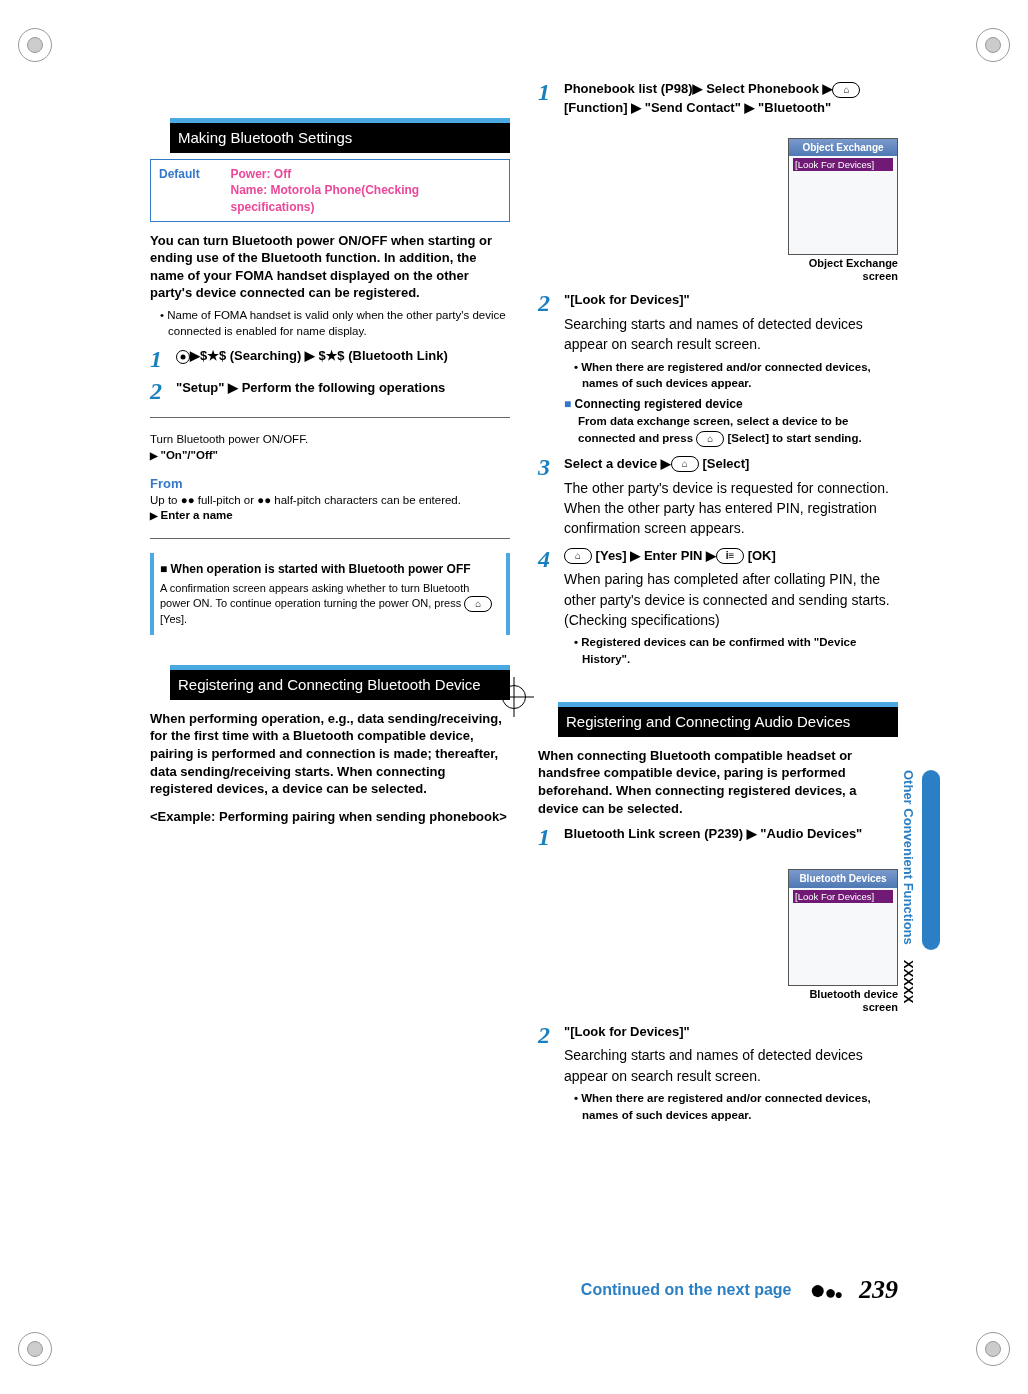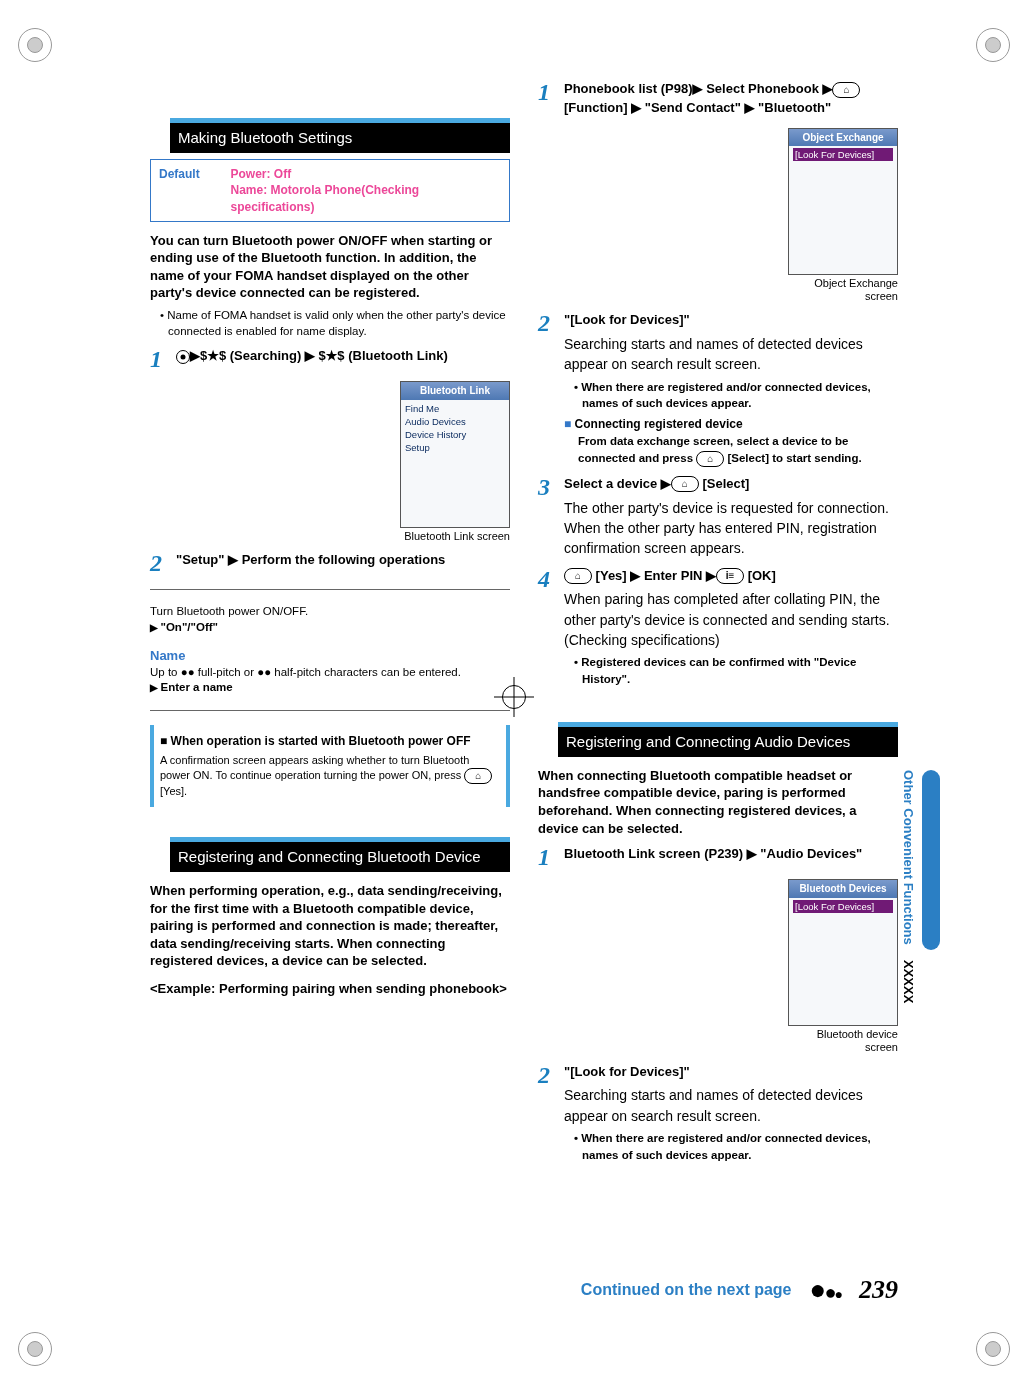--- a/index.html
+++ b/index.html
@@ -104,35 +104,35 @@
     font-size: 10px;
     min-width: 28px;
     text-align: center;
     line-height: 14px;
     vertical-align: middle;
     background: #fff;
   }
   .arrow { font-weight: bold; }
   .screenshot {
     width: 110px;
-    height: 147px;
+    height: 117px;
     border: 1px solid #555;
-    margin: 6px 0 2px auto;
+    margin: 16px 0 2px auto;
     font-size: 9.5px;
     color: #0d2d60;
     background: #eef2f6;
     display: flex; flex-direction: column;
   }
   .screenshot .title {
     background: linear-gradient(#7a9acc, #4e78b3);
     color: #fff; text-align: center; padding: 2px 0; font-size: 10px; font-weight: bold;
   }
   .screenshot .body { flex: 1; background: #f6f8fa; padding: 2px 4px; line-height: 1.4; }
   .screenshot .body .hl { background: #701a75; color: #fff; padding: 0 2px; display: block; }
-  .caption { font-weight: normal; font-size: 11px; text-align: right; width: 110px; margin-left: auto; line-height: 1.2; }
+  .caption { font-weight: bold; font-size: 11px; text-align: right; width: 110px; margin-left: auto; line-height: 1.2; }
   .sub-head { color: #3478c8; font-weight: bold; margin-top: 12px; font-size: 13px;}
   .mini { font-size: 11.5px; }
   .tri::before { content: "▶ "; font-size: 10px; }
   .hr { height: 1px; background: #666; margin: 14px 0; }
   .note-block { border-left: 4px solid #4aa9e0; border-right: 4px solid #4aa9e0; padding: 8px 6px; margin-top: 12px;}
   .note-block .blk { font-weight: bold; font-size: 12px; }
   .note-block .blk::before { content: "■ "; }
   .note-block .nb-body { font-size: 11px; margin-top: 4px; }
   .connecting { font-weight: bold; font-size: 12px; margin-top: 4px; }
   .connecting::before { content: "■ "; color: #3478c8; }
@@ -203,44 +203,32 @@
       <li>Name of FOMA handset is valid only when the other party's device connected is enabled for name display.</li>
     </ul>
 
     <div class="step">
       <div class="step-num">1</div>
       <div class="step-body">
         <span class="circle-btn"></span><span class="arrow">▶</span><span>$★$ (Searching) </span><span class="arrow">▶</span><span> $★$ (Bluetooth Link)</span>
       </div>
     </div>
 
-    <div class="shot-wrap">
-      <div class="screenshot">
-        <div class="title">Bluetooth Link</div>
-        <div class="body">
-          <span>Find Me</span><br>
-          <span>Audio Devices</span><br>
-          <span>Device History</span><br>
-          <span>Setup</span>
-        </div>
-      </div>
-      <div class="caption">Bluetooth Link screen</div>
-    </div>
 
     <div class="step">
       <div class="step-num">2</div>
       <div class="step-body">"Setup" ▶ Perform the following operations</div>
     </div>
 
     <div class="hr"></div>
 
     <div class="mini">Turn Bluetooth power ON/OFF.</div>
     <div class="mini tri" style="font-weight:bold;">"On"/"Off"</div>
 
-    <div class="sub-head">Name</div>
+    <div class="sub-head">From</div>
     <div class="mini">Up to ●● full-pitch or ●● half-pitch characters can be entered.</div>
     <div class="mini tri" style="font-weight:bold;">Enter a name</div>
 
     <div class="hr"></div>
 
     <div class="note-block">
       <div class="blk">When operation is started with Bluetooth power OFF</div>
       <div class="nb-body">
         <span>A confirmation screen appears asking whether to turn Bluetooth power ON. To continue operation turning the power ON, press </span><span class="key">⌂</span><span> [Yes].</span>
       </div>

